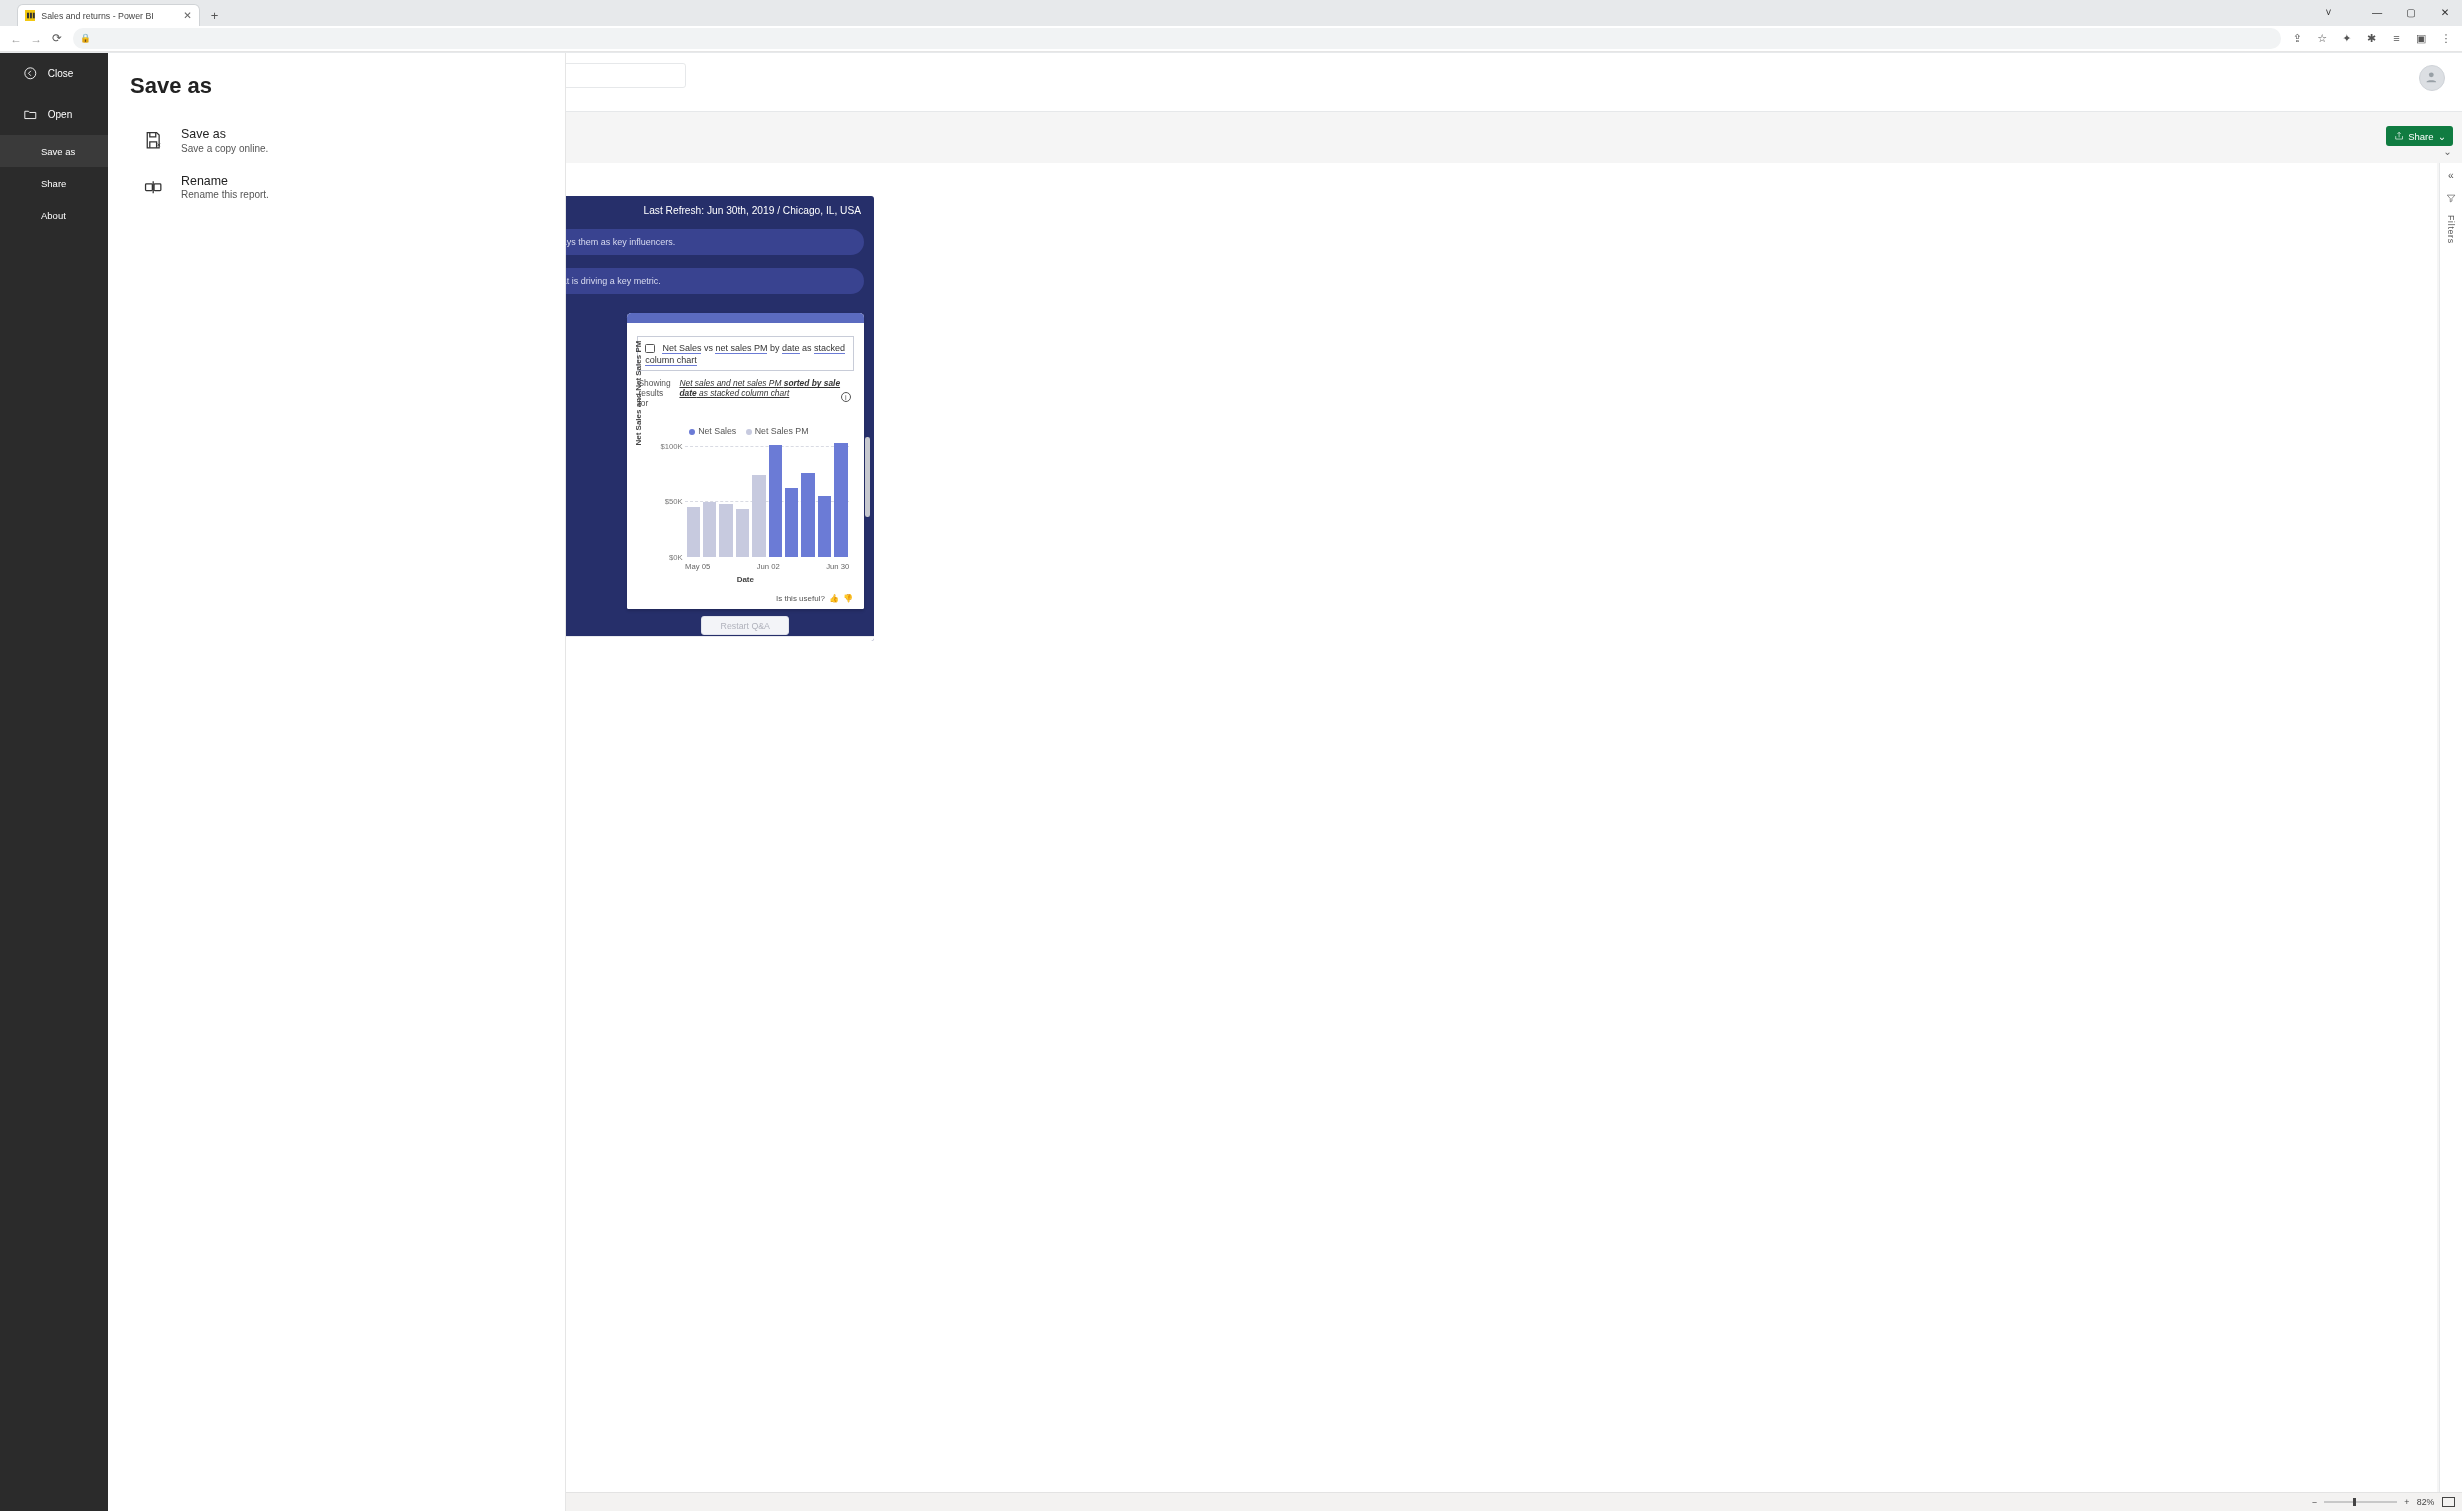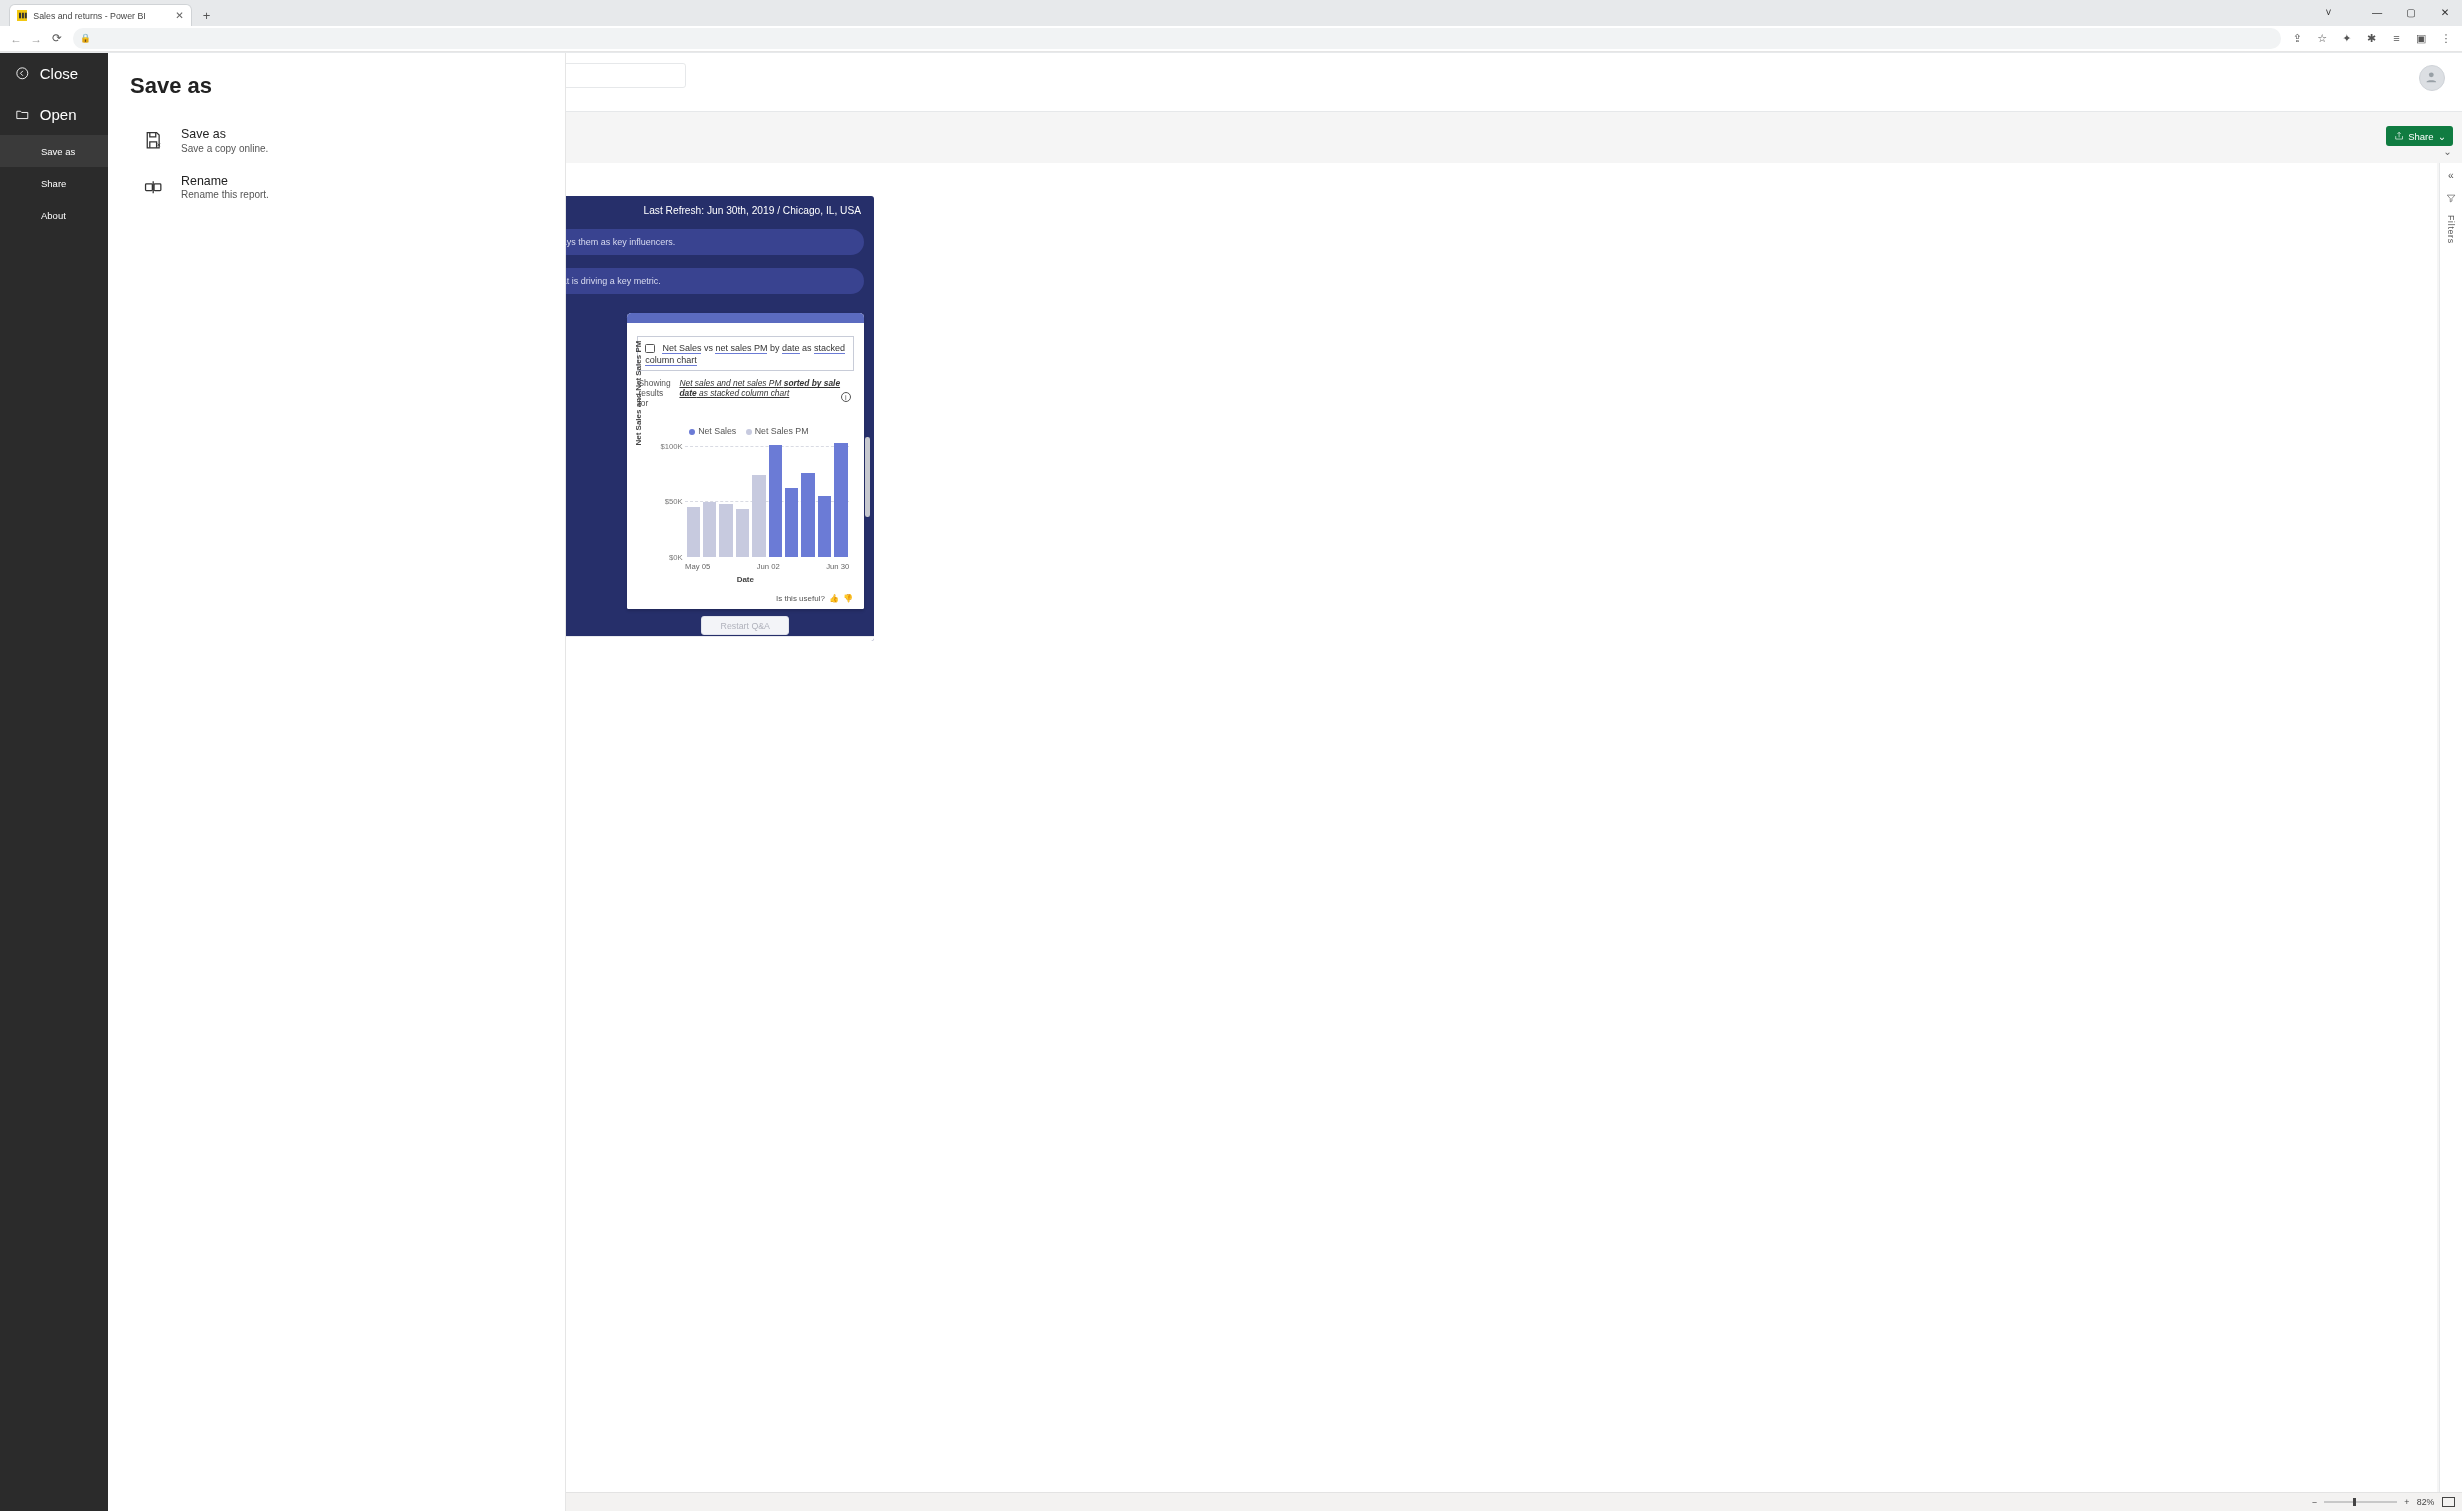--- a/index.html
+++ b/index.html
@@ -1,20 +1,20 @@
 <!DOCTYPE html>
 <html style="font-size:11.7px"><head>
 <meta charset="utf-8">
 <style>
   * { box-sizing: border-box; margin: 0; padding: 0; font-family: "Segoe UI", Arial, sans-serif; }
   html, body { width: 100%; height: 100%; overflow: hidden; background: #fff; }
 
   
   .browser-chrome { height: 53px; background: #e7e9eb; display: flex; flex-direction: column; }
-  .tab-strip { height: 26px; display: flex; align-items: flex-end; padding-left: 9px; }
+  .tab-strip { height: 26px; display: flex; align-items: flex-end; padding-left: 17px; }
   .tab {
     background: #fff; height: 22px; border-radius: 5.8px 5.8px 0 0; display: flex;
     align-items: center; padding: 0 7.3px; font-size: 8.8px; color: #444; width: 183px;
     border: 0.7px solid #d0d3d6; border-bottom: none; position: relative;
   }
   .tab .favicon { width: 10.2px; height: 10.2px; margin-right: 5.8px; background: #f2c811; position: relative; }
   .tab .favicon::after { content:""; position:absolute; left:1.5px; top:1.5px; width:2.2px; height:7.3px; background:#333; box-shadow: 2.9px 0 0 #333, 5.8px 0 0 #333; transform: scaleY(0.8);}
   .tab .tab-close { margin-left: auto; font-size: 10.2px; color: #666; }
   .new-tab { width: 20.4px; height: 20.4px; display:flex; align-items:center; justify-content:center; font-size:13px; color:#555; margin-left:4.4px; }
   .win-controls { position: absolute; right: 0; top: 0; height: 25px; display: flex; }
@@ -27,21 +27,21 @@
   .right-icons { display:flex; gap:4.4px; }
   .right-icons div { width:20.4px; height:20.4px; display:flex; align-items:center; justify-content:center; color:#555; font-size:11px;}
   .chrome-caret { font-size: 13px; color:#5f6368; margin-right: 14.6px;}
 
   
   .app { position: absolute; top: 53px; left:0; right:0; bottom:0; background:#f5f5f5; }
 
   
   .backstage { position:absolute; top:0; left:0; bottom:0; width: 566px; display:flex; z-index:30;}
   .backstage-sidebar { width: 108px; background:#2b2b2b; color:#fff; padding-top:0; }
-  .bs-item { height: 32px; display:flex; align-items:center; padding-left:15px; font-size:15px; gap:10.2px; cursor:pointer;}
+  .bs-item { height: 32px; display:flex; align-items:center; padding-left:23px; font-size:10px; gap:10.2px; cursor:pointer;}
   .bs-item.top { height:41px; }
   .bs-item.indent { padding-left:41px; font-size:9.5px;}
   .bs-item.selected { background:#3a3a3a; }
   .bs-icon { width:14.6px; height:14.6px; display:inline-flex; align-items:center; justify-content:center; }
   .bs-icon svg { stroke:#fff; fill:none; stroke-width:1.5;}
   .backstage-main { flex:1; background:#fff; border-right:0.7px solid #e5e5e5; padding: 20.4px 22px;}
   .bs-title { font-size: 22px; font-weight:600; color:#222; margin-bottom: 17.5px;}
   .bs-option { display:flex; align-items:center; gap:16px; padding:10.2px 11.7px; border-radius:1.5px; cursor:pointer;}
   .bs-option.selected { background:#eeeeee; }
   .bs-option .opt-icon { width:23.4px; height:23.4px; display:flex; align-items:center; justify-content:center;}

